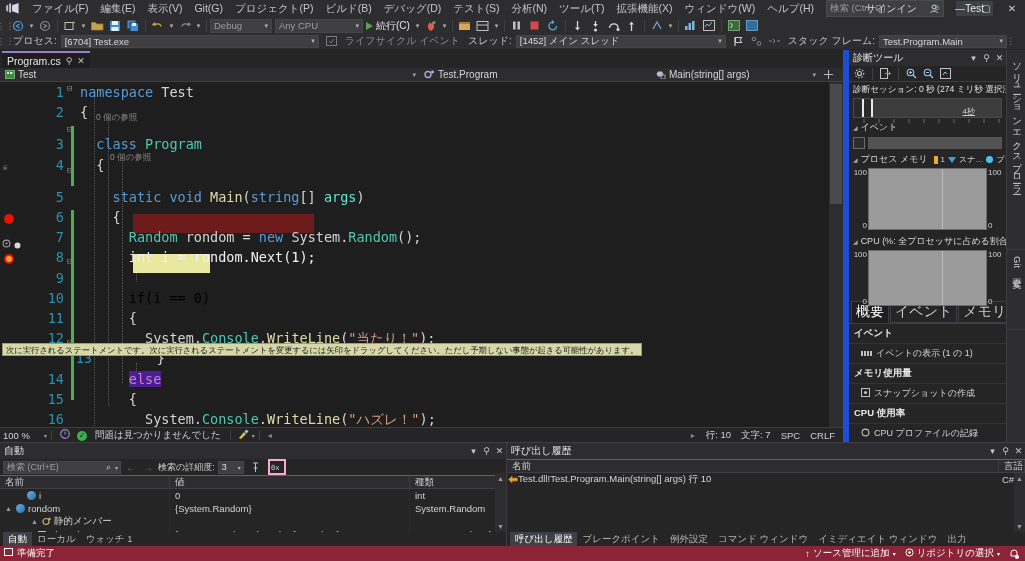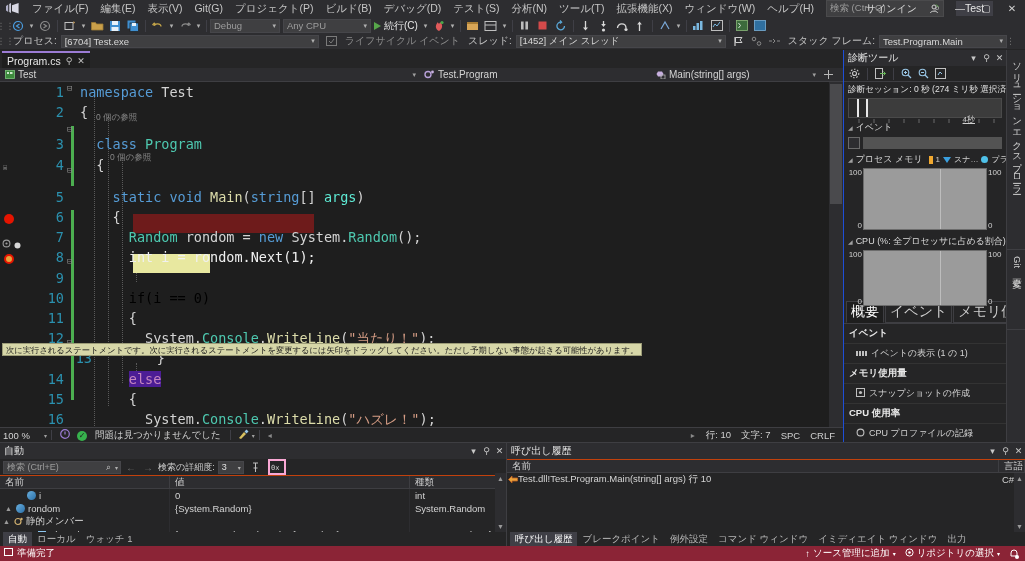--- a/index.html
+++ b/index.html
@@ -139,31 +139,31 @@
   .editor-status {
     position: absolute; left: 0; top: 377px; width: 843px; height: 15px; background: #252526;
     border-top: 1px solid #3e3e42; display: flex; align-items: center; font-size: 9.5px; color: #c8c8c8;
   }
   .zoombox { width: 44px; padding-left: 3px; color: #d4d4d4; }
   .es-item { padding: 0 5px; color: #d0d0d0; white-space: nowrap; }
   .es-sep { width: 1px; height: 10px; background: #3f3f46; margin: 0 4px; }
   .ok-circle { width: 10px; height: 10px; border-radius: 50%; background: #37b24d; display:inline-flex;align-items:center;justify-content:center;color:#1e1e1e;font-size:8px;font-weight:bold; }
 
   
-  .diag-panel { position: absolute; left: 843px; top: 50px; width: 163px; height: 392px; background: #252526; border-left: 1px solid #1d4ed8; }
+  .diag-panel { position: absolute; left: 843px; top: 50px; width: 163px; height: 392px; background: #252526; border-left: 6px solid #1d4ed8; }
   .panel-head { height: 16px; display: flex; align-items: center; background: #2d2d30; padding-left: 4px; }
   .panel-title { font-size: 10px; color: #e4e4e4; flex: 1; white-space: nowrap; }
   .panel-btn { width: 13px; height: 14px; display: flex; align-items: center; justify-content: center; color: #c8c8c8; font-size: 9px; }
   .diag-toolbar { height: 16px; display: flex; align-items: center; gap: 2px; padding-left: 3px; border-bottom: 1px solid #3e3e42; }
   .diag-tb-btn { width: 15px; height: 14px; display:flex;align-items:center;justify-content:center; color:#c8c8c8;font-size:10px;}
   .diag-session { font-size: 8.6px; color: #e0e0e0; padding: 2px 4px; white-space: nowrap; }
   .timeline { position: relative; height: 20px; margin: 0 4px; background: #3c3c3c; border: 1px solid #4a4a4a; }
   .timeline .tl-fill { position: absolute; left: 0; top: 0; bottom: 0; width: 18px; background: #2a2a2a; }
   .timeline .tl-mark { position: absolute; top: 0; bottom: 0; width: 2px; background: #e8e8e8; }
-  .timeline .tl-lbl { position: absolute; right: 26px; top: 15px; font-size: 8px; color: #d0d0d0; text-decoration: underline; }
+  .timeline .tl-lbl { position: absolute; right: 26px; top: 7px; font-size: 8px; color: #d0d0d0; text-decoration: underline; }
   .timeline .tl-ticks { position: absolute; left: 0; right: 0; bottom: 0; height: 4px; }
   .sect-head { font-size: 9px; color: #dcdcdc; padding: 3px 4px 1px 4px; display: flex; align-items: center; gap: 3px; white-space: nowrap; }
   .sect-tri { font-size: 6px; color: #a0a0a0; }
   .ev-row { height: 15px; margin: 0 4px 0 4px; display: flex; align-items: center; gap: 3px; }
   .ev-track { flex: 1; height: 12px; background: #535353; }
   .ev-icon { width: 12px; height: 12px; background: #2d2d30; border: 1px solid #6a6a6a; }
   .legend { display: flex; align-items: center; gap: 3px; font-size: 8px; color: #d0d0d0; }
   .lg-sq { width: 4px; height: 8px; background: #f0a830; }
   .lg-tri { width: 0; height: 0; border-top: 6px solid #3aa0e0; border-left: 4px solid transparent; border-right: 4px solid transparent; }
   .lg-dot { width: 7px; height: 7px; border-radius: 50%; background: #4ec0e8; }
@@ -339,21 +339,21 @@
     </span>
     <span class="tb-caret">▾</span>
     <span class="tb-btn">
       <svg width="12" height="12" viewBox="0 0 12 12">
           <path d="M10 6 C10 3 3 3 3 6.5" fill="none" stroke="#8a8a8a" stroke-width="1.3"></path>
           <path d="M11.5 5 L9.8 3.2 L8.2 5.2" fill="none" stroke="#8a8a8a" stroke-width="1.3"></path>
         </svg>
     </span>
     <span class="tb-caret">▾</span>
     <span class="tb-sep"></span>
-    <span class="tb-combo" style="width:70px">
+    <span class="tb-combo" style="width:62px">
       <span>Debug</span>
       <span class="cc">▾</span>
     </span>
     <span class="tb-combo" style="width:88px;margin-left:3px">
       <span>Any CPU</span>
       <span class="cc">▾</span>
     </span>
     <span class="run-btn">
       <span class="tri-green"></span>
       <span>続行(C)</span>
@@ -863,21 +863,21 @@
         <div class="grid-row">
           <div class="gr-cell" style="width: 170px; padding-left: 5px;">
             <span class="expander">▲</span>
             <span class="var-ico"></span>
             <span>rondom</span>
           </div>
           <div class="gr-cell" style="width: 240px;">{System.Random}</div>
           <div class="gr-cell" style="width: 96px;">System.Random</div>
         </div>
         <div class="grid-row">
-          <div class="gr-cell" style="width: 170px; padding-left: 3px;">
+          <div class="gr-cell" style="width: 170px; padding-left: 31px;">
             <span class="expander">▲</span>
             <span class="static-ico"><svg width="9" height="9" viewBox="0 0 9 9">
                 <circle cx="4" cy="4.5" r="3" fill="none" stroke="#d0b070" stroke-width="1.2"></circle>
                 <circle cx="7.5" cy="2" r="1.2" fill="#d0b070"></circle>
               </svg></span>
             <span>静的メンバー</span>
           </div>
           <div class="gr-cell" style="width: 240px;"></div>
           <div class="gr-cell" style="width: 96px;"></div>
         </div>

